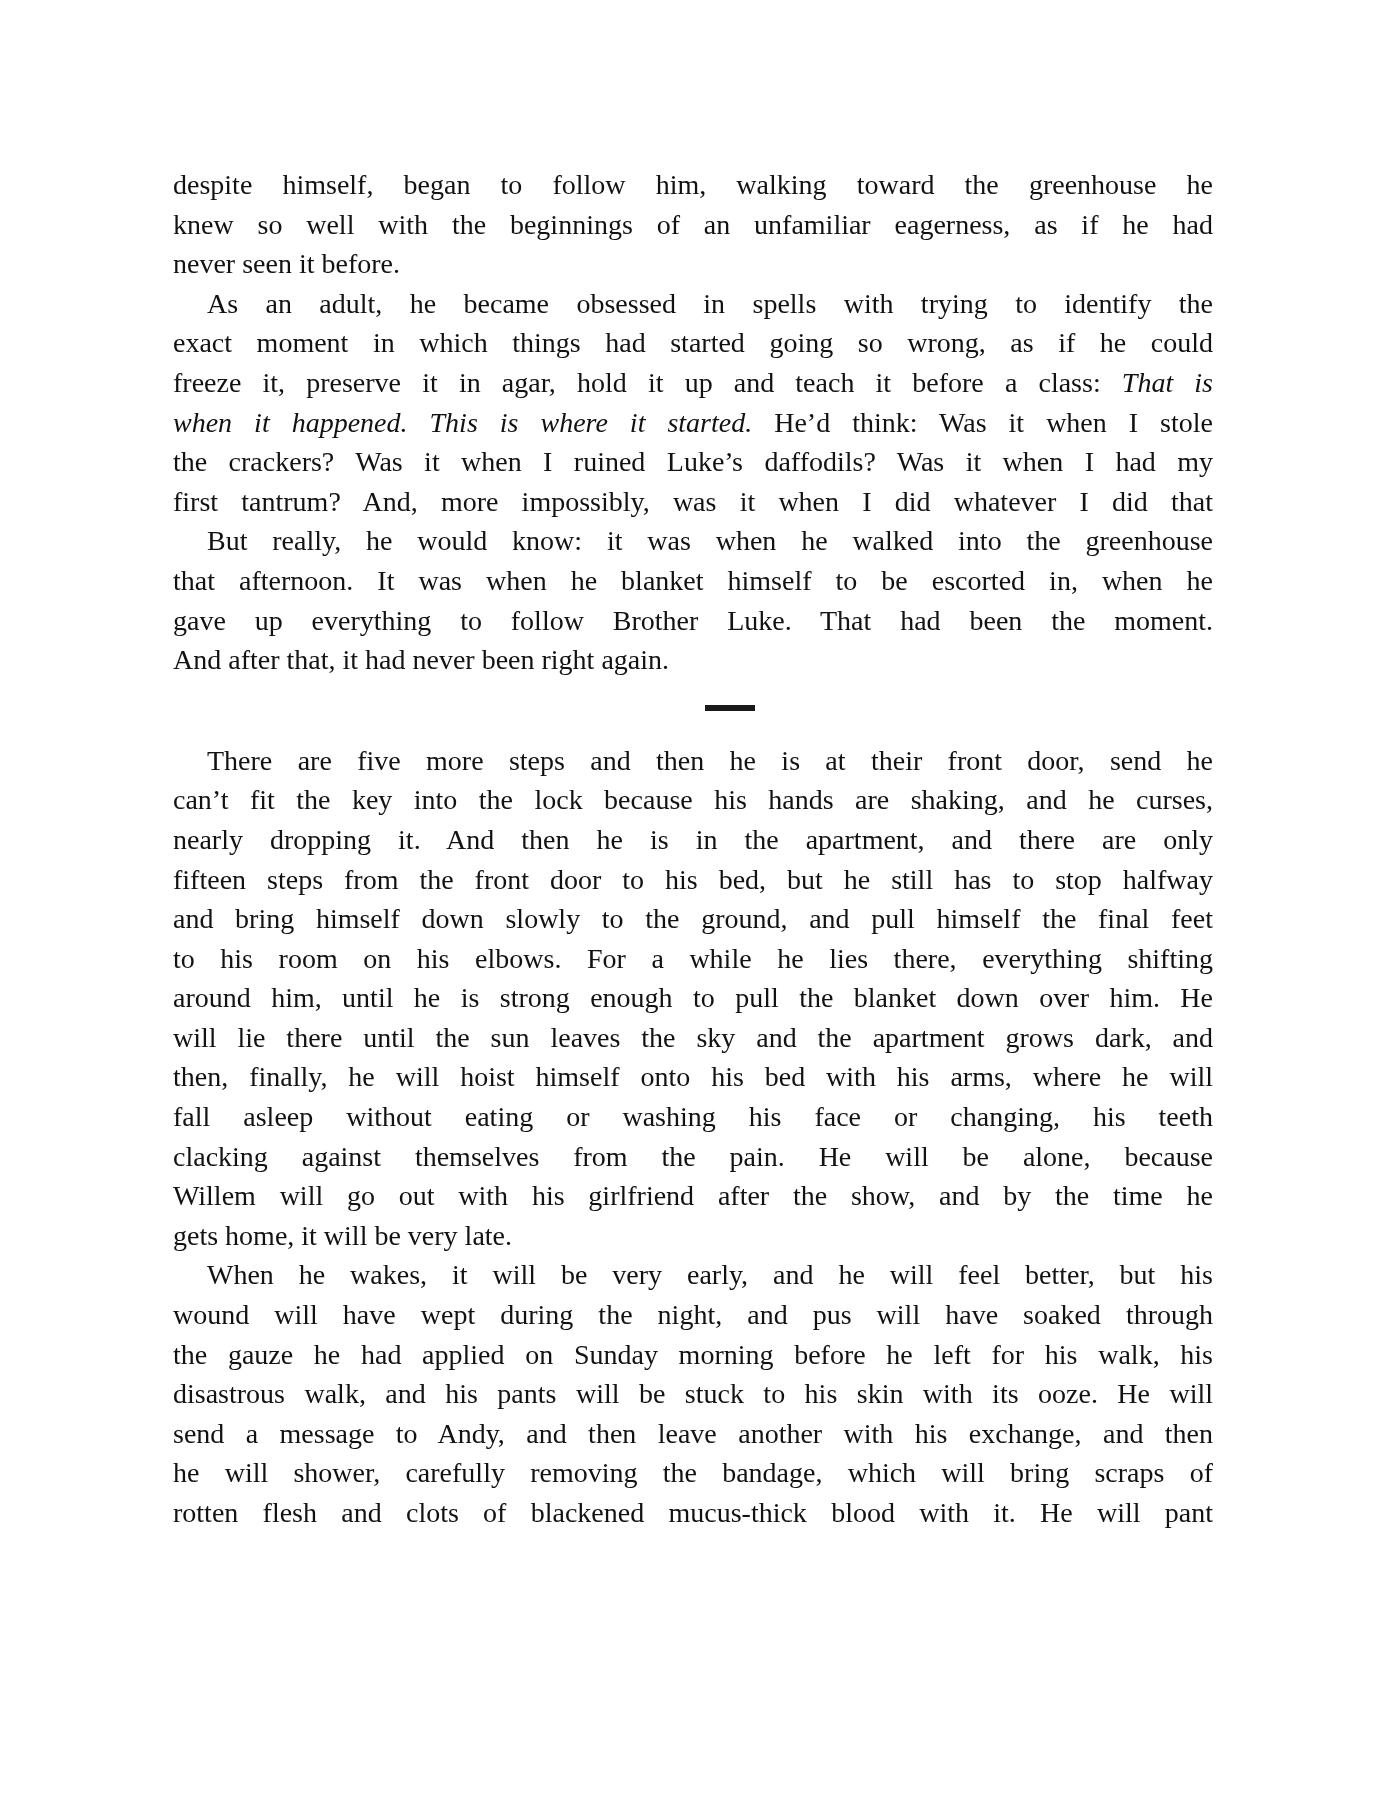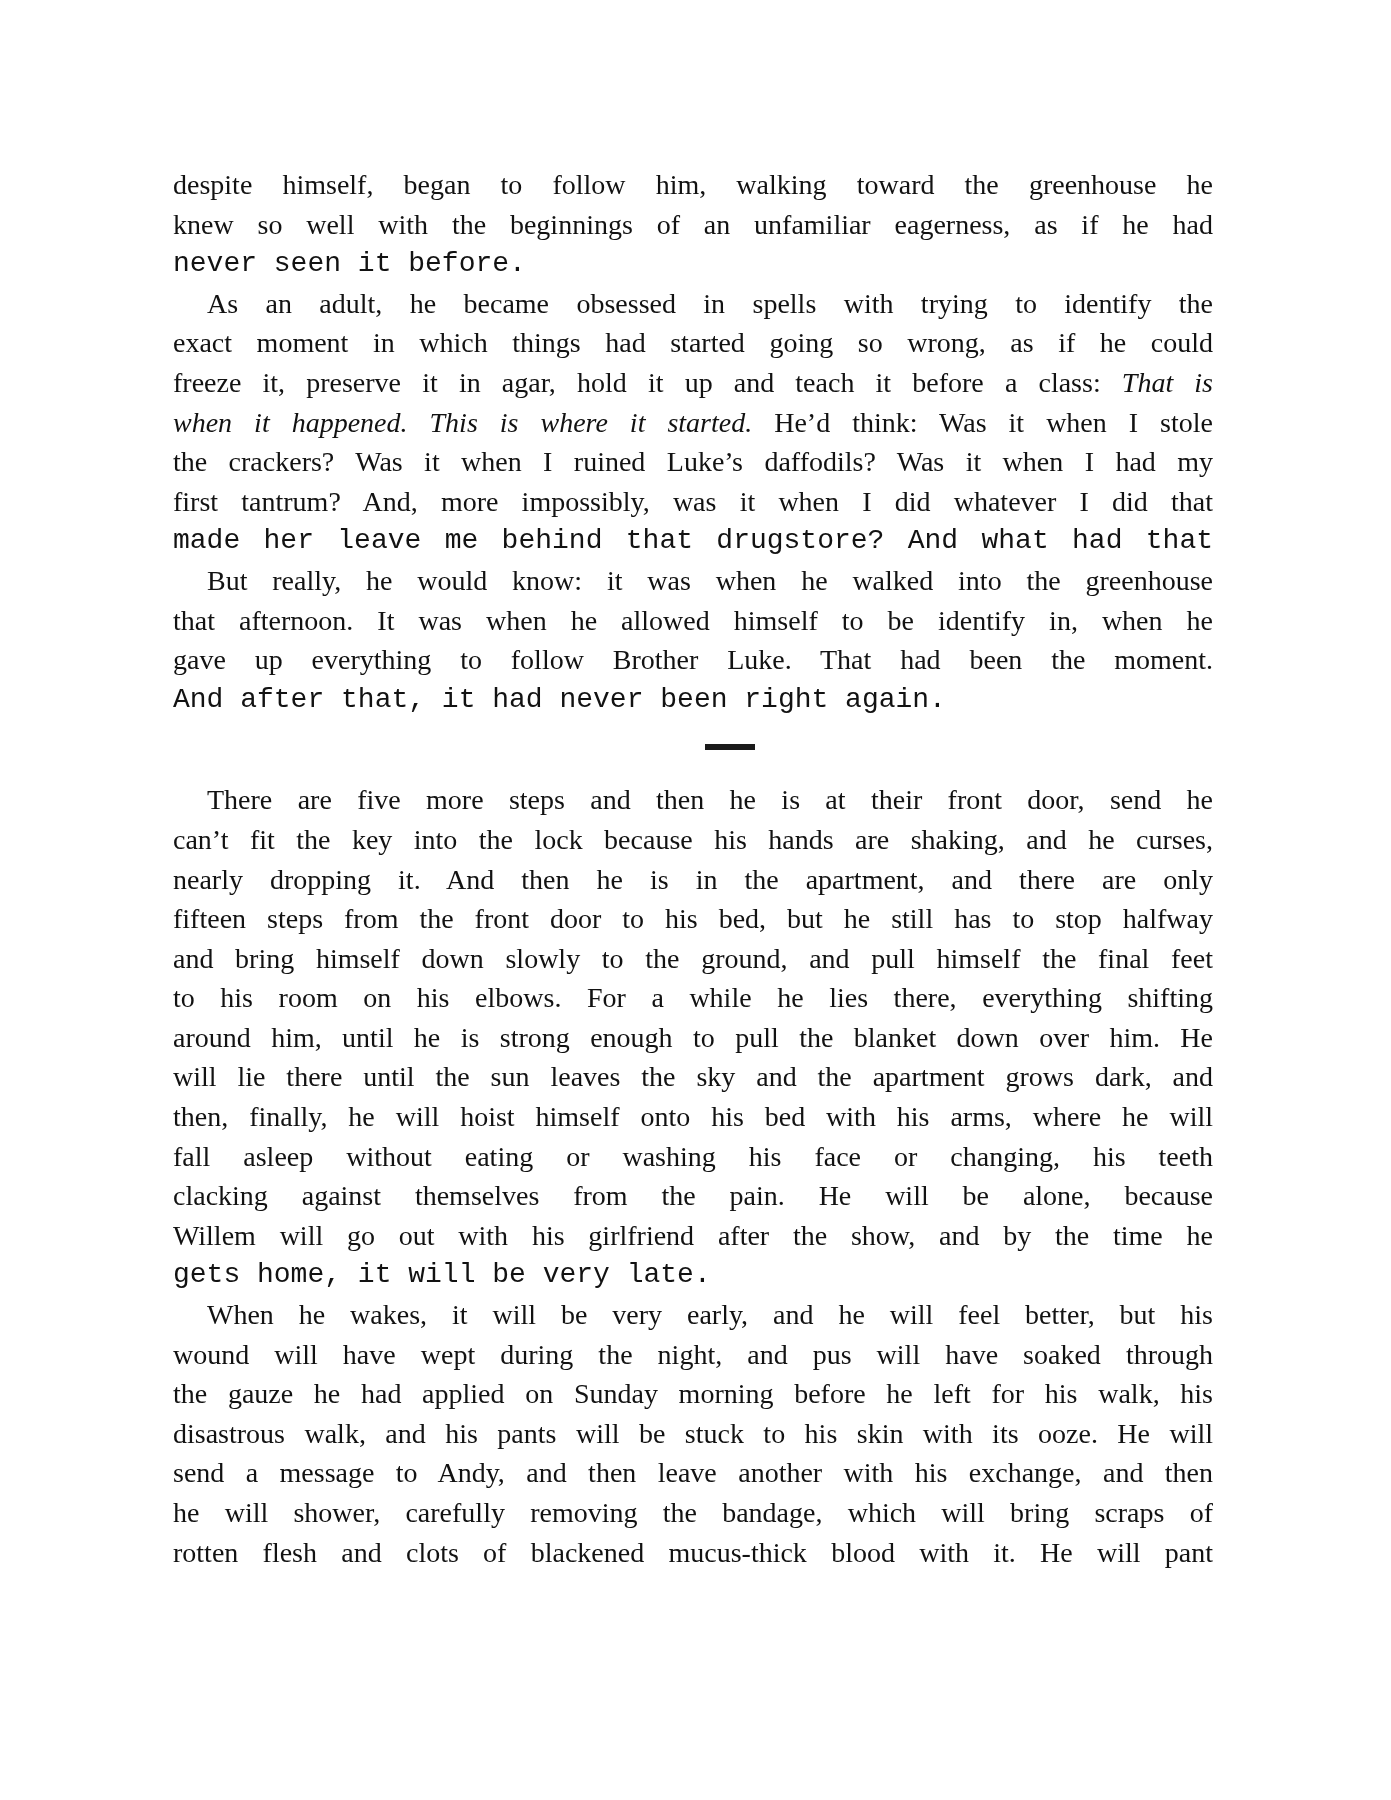--- a/index.html
+++ b/index.html
@@ -25,21 +25,21 @@
     color: var(--text-color, #121212);
   }
   .para { margin: 0; }
   .line {
     text-align: justify;
     text-align-last: justify;
     text-justify: inter-word;
     height: 39.6px;
     overflow: hidden;
   }
-  .line.last { text-align-last: left; font-family: Liberation Mono, monospace; }
+  .line.last { text-align-last: left; }
   .para.indent .line.first { text-indent: 34px; }
   .line i { font-style: italic; }
   .divider {
     width: 50px;
     height: 6px;
     background: var(--divider-color, #1a1a1a);
     margin: 25px 0 30px 532px;
   }
 </style>
 </head>
@@ -52,25 +52,24 @@
         <div class="line"><span>knew so well with the beginnings of an unfamiliar eagerness, as if he had</span></div>
         <div class="line last"><span>never seen it before.</span></div>
       </div>
       <div class="para indent">
         <div class="line first"><span>As an adult, he became obsessed in spells with trying to identify the</span></div>
         <div class="line"><span>exact moment in which things had started going so wrong, as if he could</span></div>
         <div class="line"><span>freeze it, preserve it in agar, hold it up and teach it before a class: </span><i>That is</i></div>
         <div class="line"><i>when it happened. This is where it started.</i><span> He’d think: Was it when I stole</span></div>
         <div class="line"><span>the crackers? Was it when I ruined Luke’s daffodils? Was it when I had my</span></div>
         <div class="line"><span>first tantrum? And, more impossibly, was it when I did whatever I did that</span></div>
-        <div class="line last"><span>made her leave me behind that drugstore? And what had that been?</span></div>
       </div>
       <div class="para indent">
         <div class="line first"><span>But really, he would know: it was when he walked into the greenhouse</span></div>
-        <div class="line"><span>that afternoon. It was when he allowed himself to be identify in, when he</span></div>
+        <div class="line"><span>that afternoon. It was when he blanket himself to be escorted in, when he</span></div>
         <div class="line"><span>gave up everything to follow Brother Luke. That had been the moment.</span></div>
         <div class="line last"><span>And after that, it had never been right again.</span></div>
       </div>
       <div class="divider"></div>
       <div class="para indent">
         <div class="line first"><span>There are five more steps and then he is at their front door, send he</span></div>
         <div class="line"><span>can’t fit the key into the lock because his hands are shaking, and he curses,</span></div>
         <div class="line"><span>nearly dropping it. And then he is in the apartment, and there are only</span></div>
         <div class="line"><span>fifteen steps from the front door to his bed, but he still has to stop halfway</span></div>
         <div class="line"><span>and bring himself down slowly to the ground, and pull himself the final feet</span></div>

